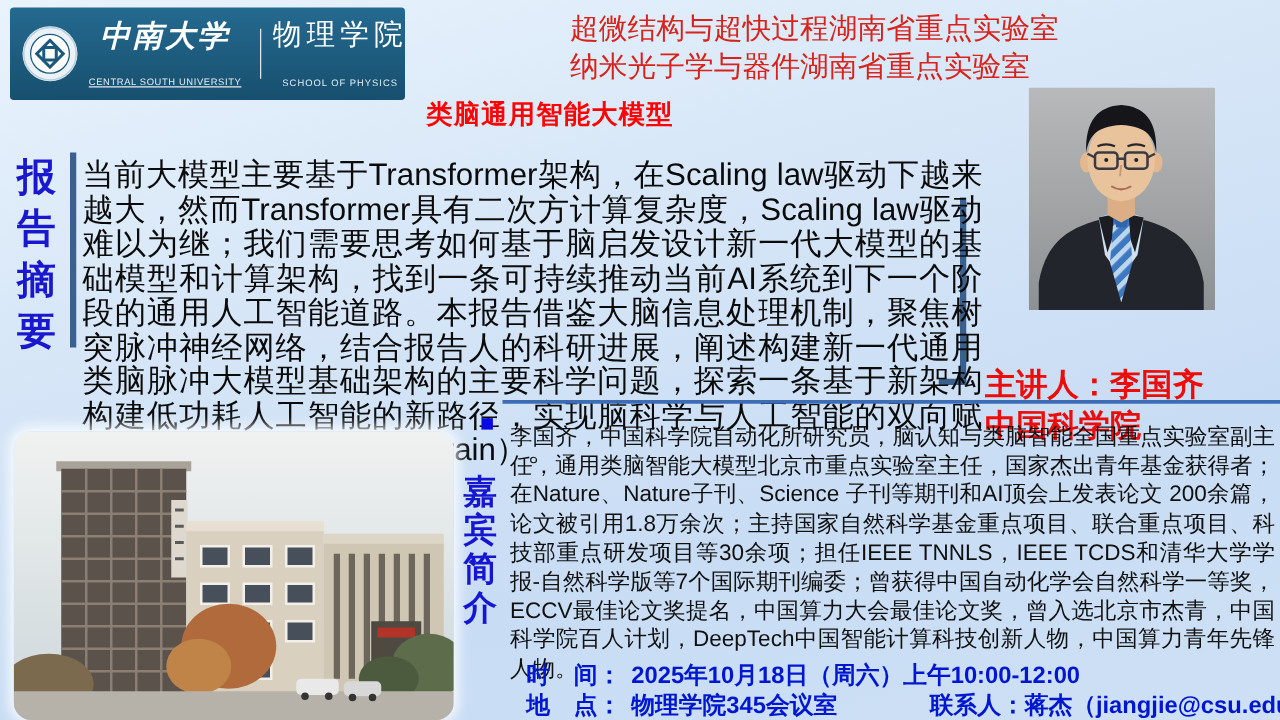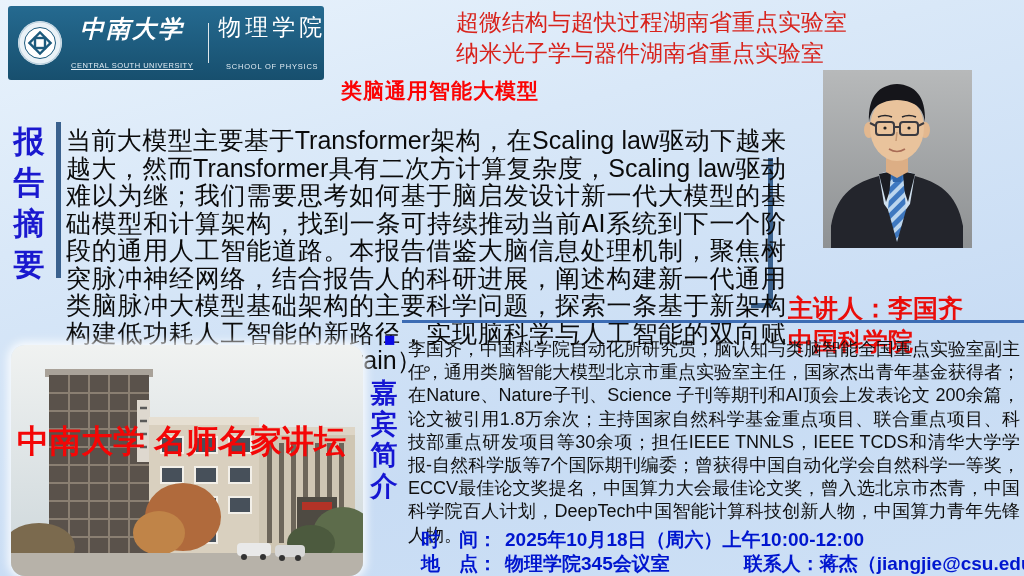--- a/index.html
+++ b/index.html
@@ -210,21 +210,20 @@
       <rect y="208" width="352" height="23" fill="#b7b2a9"></rect>
       <rect x="226" y="198" width="34" height="13" rx="4" fill="#e9e9e9"></rect>
       <circle cx="233" cy="212" r="3" fill="#333"></circle>
         <circle cx="252" cy="212" r="3" fill="#333"></circle>
       <rect x="264" y="200" width="30" height="12" rx="4" fill="#d8d8d8"></rect>
       <circle cx="271" cy="213" r="3" fill="#333"></circle>
         <circle cx="287" cy="213" r="3" fill="#333"></circle>
     </svg>
   </div>
 
-  <div class="forum-overlay">中南大学 名师名家讲坛</div>
 
   <div class="bio-bullet">■</div>
   <div class="v-label-guest">
     <span>嘉</span>
     <span>宾</span>
     <span>简</span>
     <span>介</span>
   </div>
 
   <div class="bio">李国齐，中国科学院自动化所研究员，脑认知与类脑智能全国重点实验室副主任，通用类脑智能大模型北京市重点实验室主任，国家杰出青年基金获得者；在Nature、Nature子刊、Science 子刊等期刊和AI顶会上发表论文 200余篇，论文被引用1.8万余次；主持国家自然科学基金重点项目、联合重点项目、科技部重点研发项目等30余项；担任IEEE TNNLS，IEEE TCDS和清华大学学报-自然科学版等7个国际期刊编委；曾获得中国自动化学会自然科学一等奖，ECCV最佳论文奖提名，中国算力大会最佳论文奖，曾入选北京市杰青，中国科学院百人计划，DeepTech中国智能计算科技创新人物，中国算力青年先锋人物。</div>

